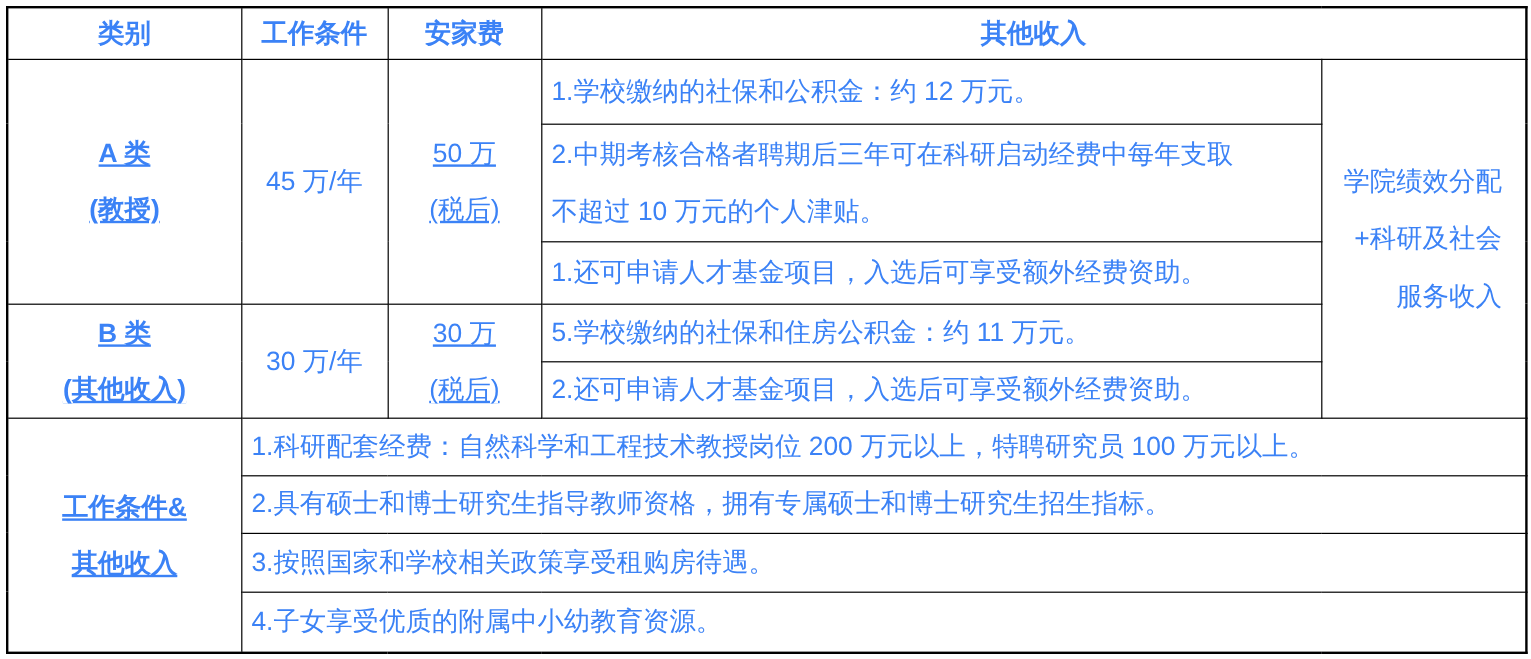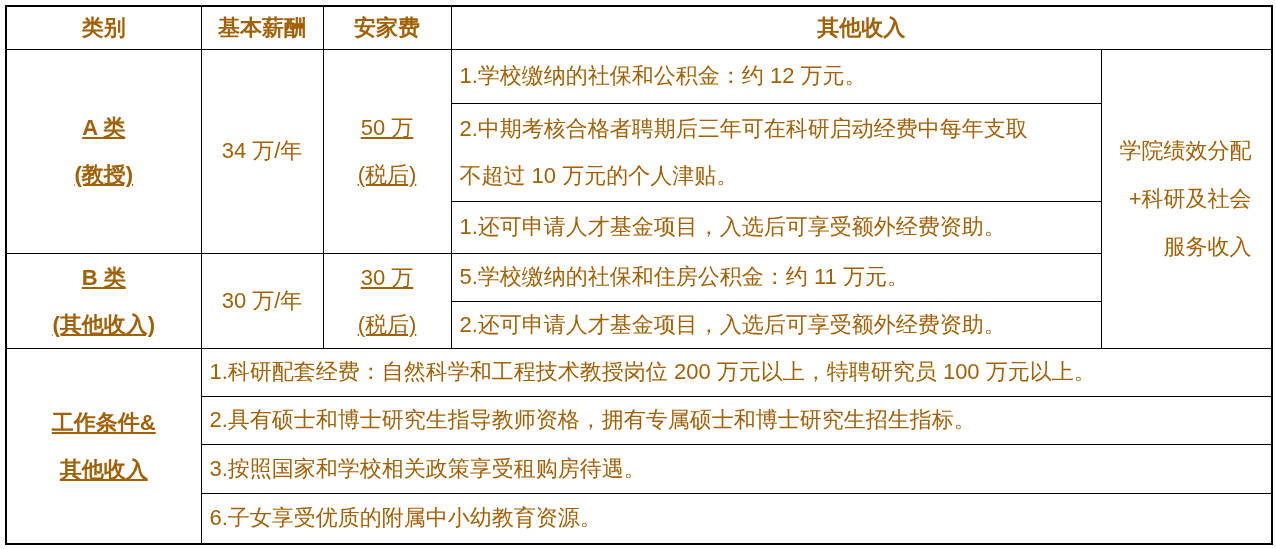--- a/index.html
+++ b/index.html
@@ -18,21 +18,21 @@
     font-family: "Liberation Sans", "DejaVu Sans", sans-serif;
     color: #000000;
   }
   table.comp {
     border-collapse: collapse;
     table-layout: fixed;
     width: 1266px;
     height: 538px;
     border: 2px solid #000000;
     font-size: 22px;
-    color: #a16207;
+    color: #3b82f6;
   }
   table.comp td {
     border: 1.5px solid #000000;
     padding: 0 8px;
     vertical-align: middle;
     box-sizing: border-box;
     overflow: hidden;
   }
   td.c { text-align: center; }
   td.l { text-align: left; padding-left: 9px; }
@@ -59,31 +59,31 @@
     <colgroup>
       <col style="width:195px">
       <col style="width:122px">
       <col style="width:128px">
       <col style="width:650px">
       <col style="width:171px">
     </colgroup>
     <tbody>
       <tr style="height:43px">
         <td class="hd">类别</td>
-        <td class="hd">基本薪酬</td>
+        <td class="hd">工作条件</td>
         <td class="hd">安家费</td>
         <td class="hd" colspan="2">其他收入</td>
       </tr>
 
       <tr style="height:54px">
         <td class="c bold stack" rowspan="3">
           <div>A 类</div>
           <div>(教授)</div>
         </td>
-        <td class="c" rowspan="3">34 万/年</td>
+        <td class="c" rowspan="3">45 万/年</td>
         <td class="c stack" rowspan="3">
           <div>50 万</div>
           <div>(税后)</div>
         </td>
         <td class="l">1.学校缴纳的社保和公积金：约 12 万元。</td>
         <td class="l note" rowspan="5">
           <div class="notewrap">学院绩效分配+科研及社会服务收入</div>
         </td>
       </tr>
       <tr style="height:98px">
@@ -118,17 +118,17 @@
         </td>
         <td class="l" colspan="4">1.科研配套经费：自然科学和工程技术教授岗位 200 万元以上，特聘研究员 100 万元以上。</td>
       </tr>
       <tr style="height:48px">
         <td class="l" colspan="4">2.具有硕士和博士研究生指导教师资格，拥有专属硕士和博士研究生招生指标。</td>
       </tr>
       <tr style="height:49px">
         <td class="l" colspan="4">3.按照国家和学校相关政策享受租购房待遇。</td>
       </tr>
       <tr style="height:51px">
-        <td class="l" colspan="4">6.子女享受优质的附属中小幼教育资源。</td>
+        <td class="l" colspan="4">4.子女享受优质的附属中小幼教育资源。</td>
       </tr>
     </tbody>
   </table>
 </div>
 
 </body></html>

